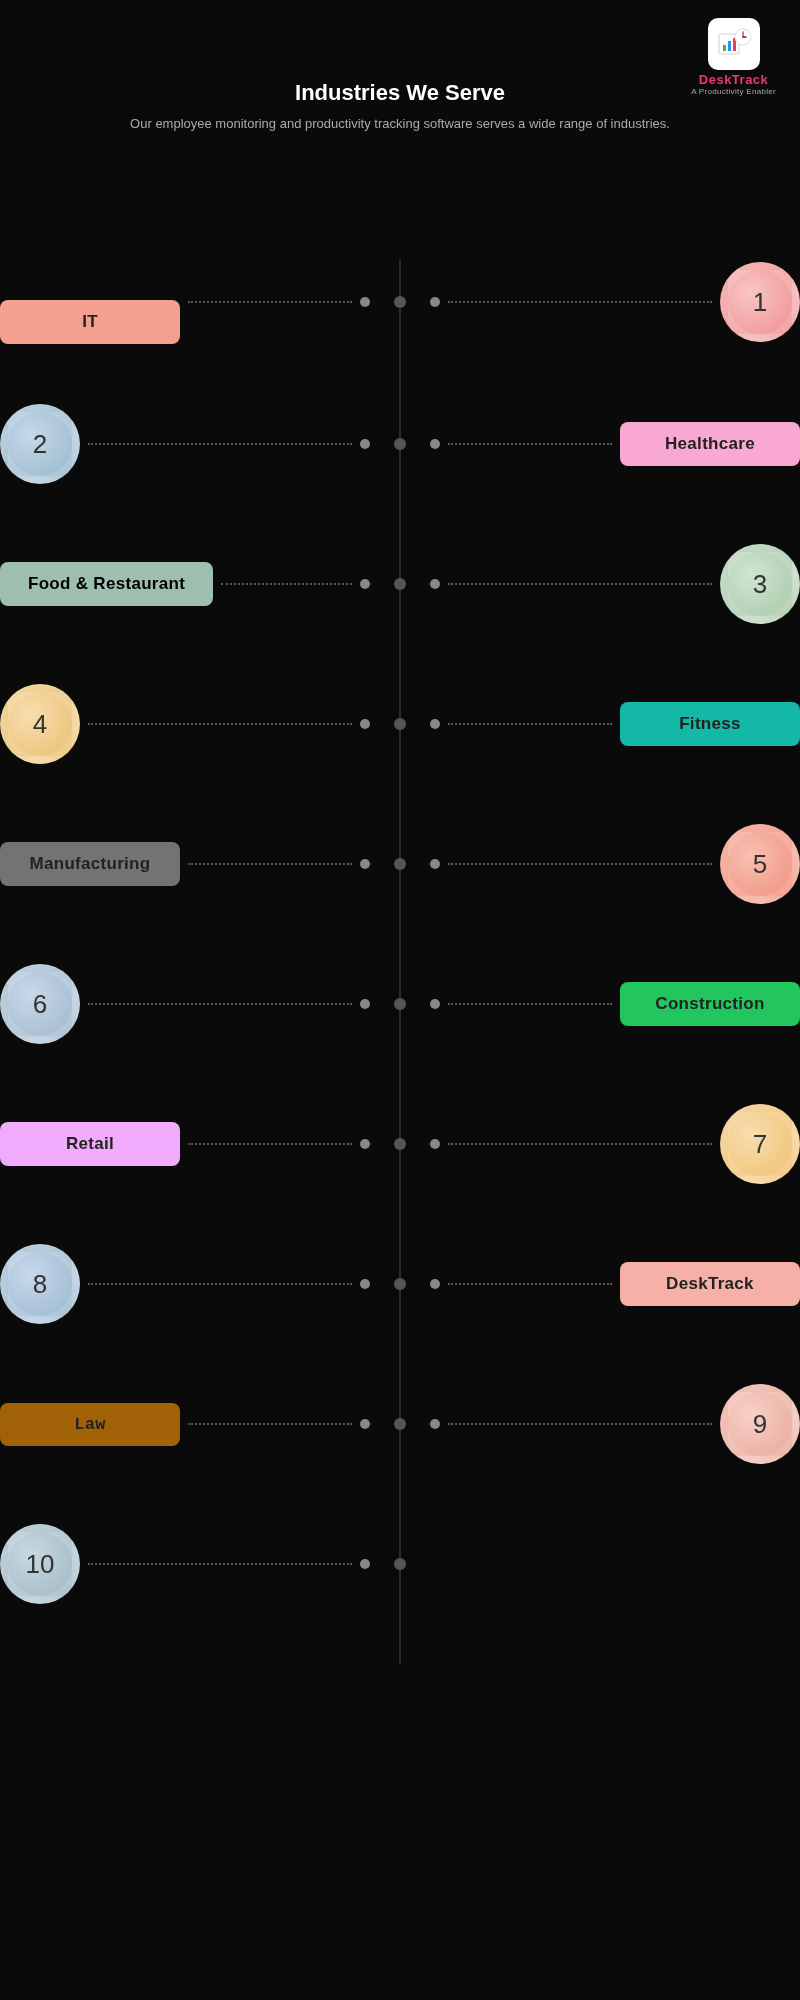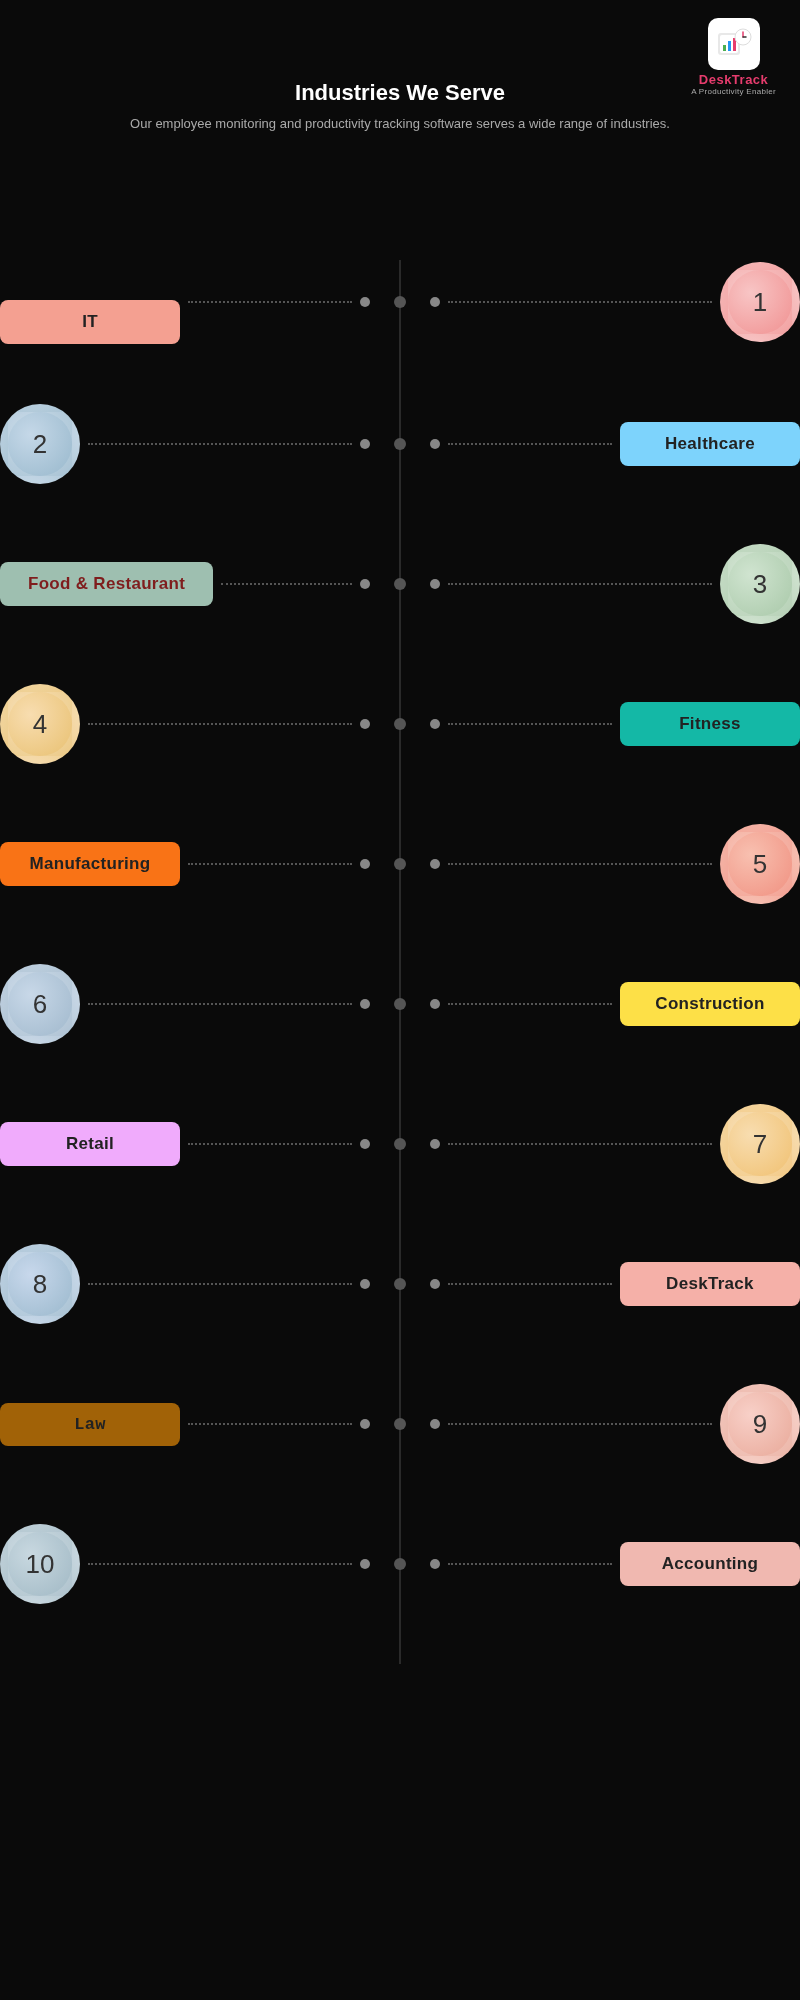--- a/index.html
+++ b/index.html
@@ -151,25 +151,25 @@
       flex-shrink: 0;
     }
 
     
     .spacer {
       height: 50px;
     }
 
     
     .box-salmon { background: #f4a091; color: #222; margin-top: 40px; }
-    .box-blue { background: #7dd3fc; color: #222; }
-    .box-green-gray { background: #9ebfb0; color: #7f1d1d; }
+    .box-blue { background: #f9a8d4; color: #222; }
+    .box-green-gray { background: #9ebfb0; color: #000000; }
     .box-orange { background: #14b8a6; color: #222; }
-    .box-pink { background: #f97316; color: #222; }
-    .box-teal { background: #fde047; color: #222; }
+    .box-pink { background: #737373; color: #222; }
+    .box-teal { background: #22c55e; color: #222; }
     .box-peach { background: #f0abfc; color: #222; }
     .box-light-pink { background: #f5b0a8; color: #222; }
     .box-sage { background: #a16207; color: #222; font-family: Liberation Mono, monospace; }
     .box-lavender-pink { background: #f0b8b0; color: #222; }
 
     
     .circle-pink { background: radial-gradient(circle at 35% 35%, #f8c5c5, #f09090); }
     .circle-blue { background: radial-gradient(circle at 35% 35%, #c5d8e8, #98b8cc); }
     .circle-green { background: radial-gradient(circle at 35% 35%, #d0e4d0, #a8c8a8); }
     .circle-orange { background: radial-gradient(circle at 35% 35%, #f8ddb0, #e8c070); }
@@ -357,20 +357,15 @@
       </div>
     </div>
     <div class="spacer"></div>
     <div class="timeline-row">
       <div class="side-left">
         <div class="num-circle circle-light-gray-blue">10</div>
         <div class="dotted-line"></div>
         <div class="end-dot"></div>
       </div>
       <div class="center-dot"></div>
-      <div class="side-right">
-        <div class="end-dot"></div>
-        <div class="dotted-line"></div>
-        <div class="label-box box-lavender-pink">Accounting</div>
-      </div>
     </div>
     <div class="spacer"></div>
   </div>
 
 </body></html>

